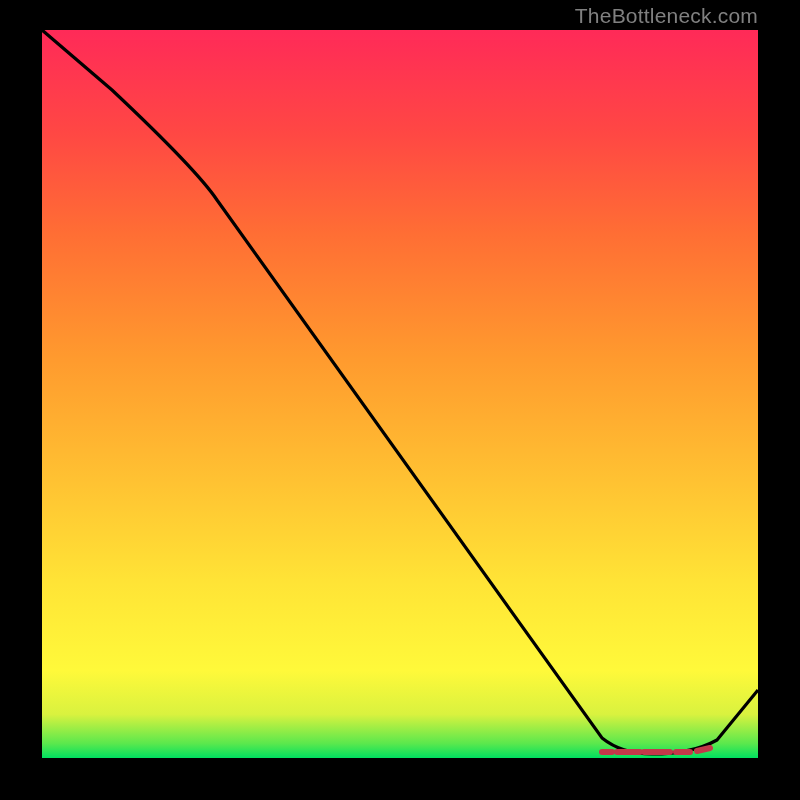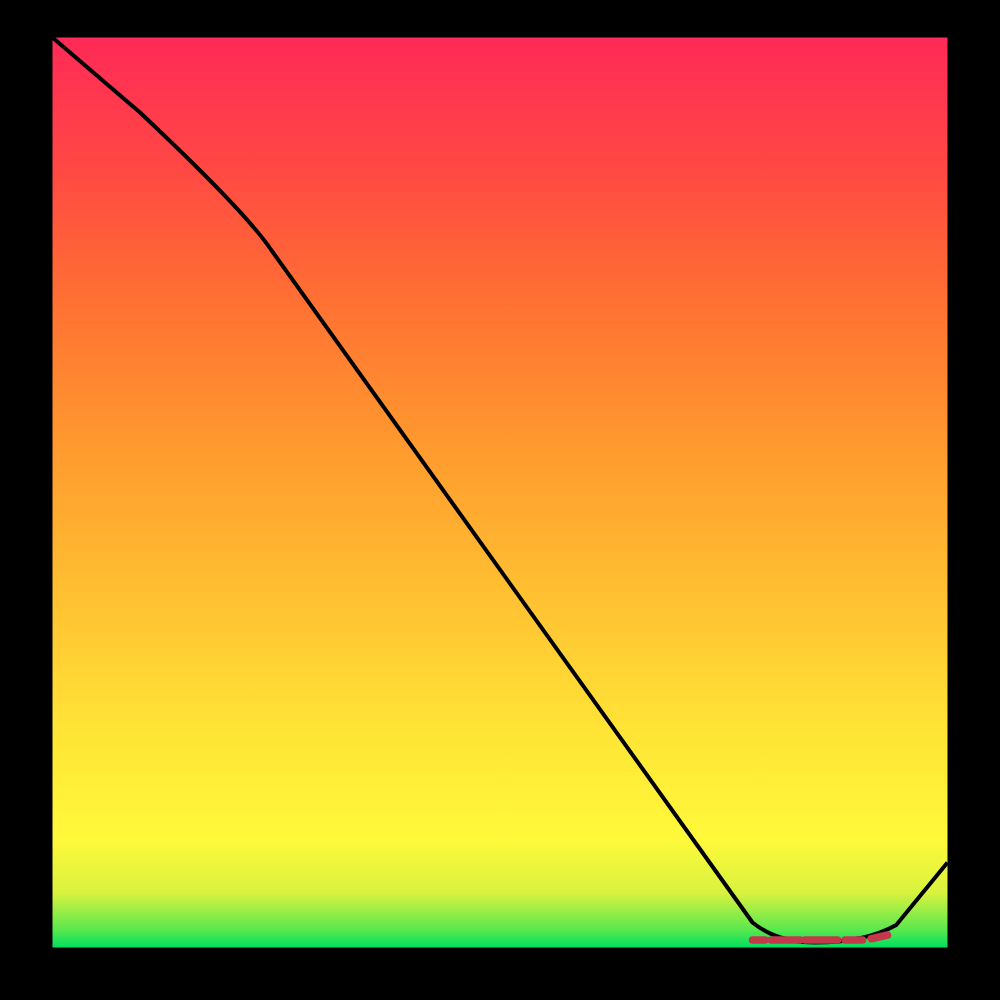--- a/index.html
+++ b/index.html
@@ -54,20 +54,21 @@
     font-size: 21px;
     letter-spacing: 0.2px;
     user-select: none;
   }
 </style>
 </head>
 <body>
 
 <div class="frame">
 
+  <div class="watermark">TheBottleneck.com</div>
 
   <div class="plot-area">
     <svg class="curve" viewBox="0 0 716 728">
 
       <path d="M 0 0
                L 70 60
                Q 155 140 175 170
                L 560 708
                Q 580 724 610 724
                Q 650 724 675 710

